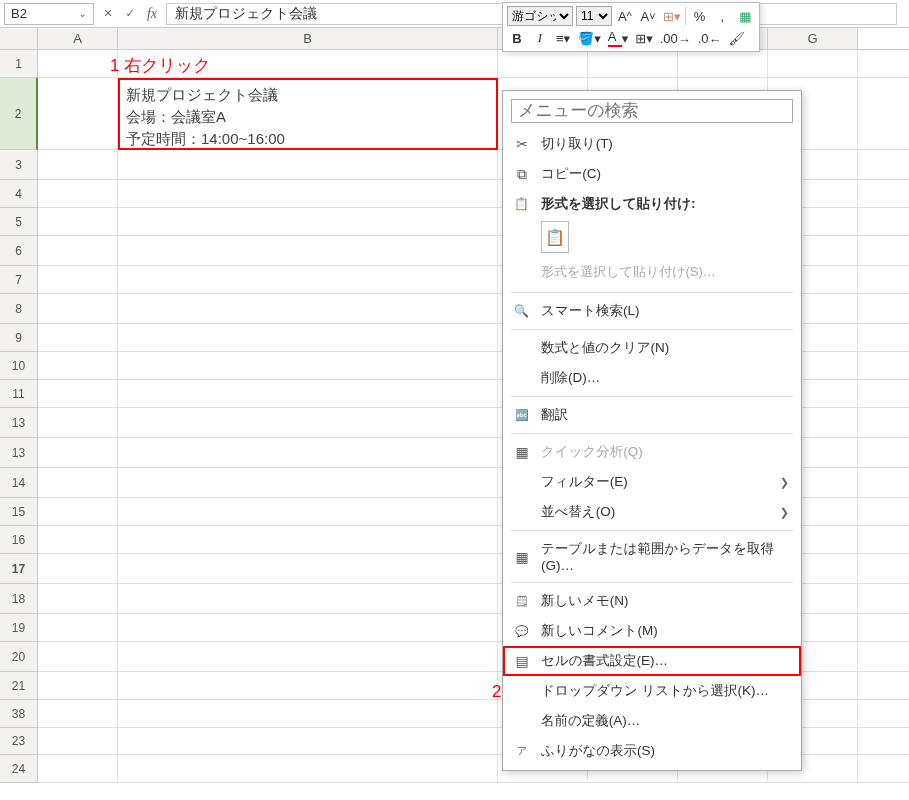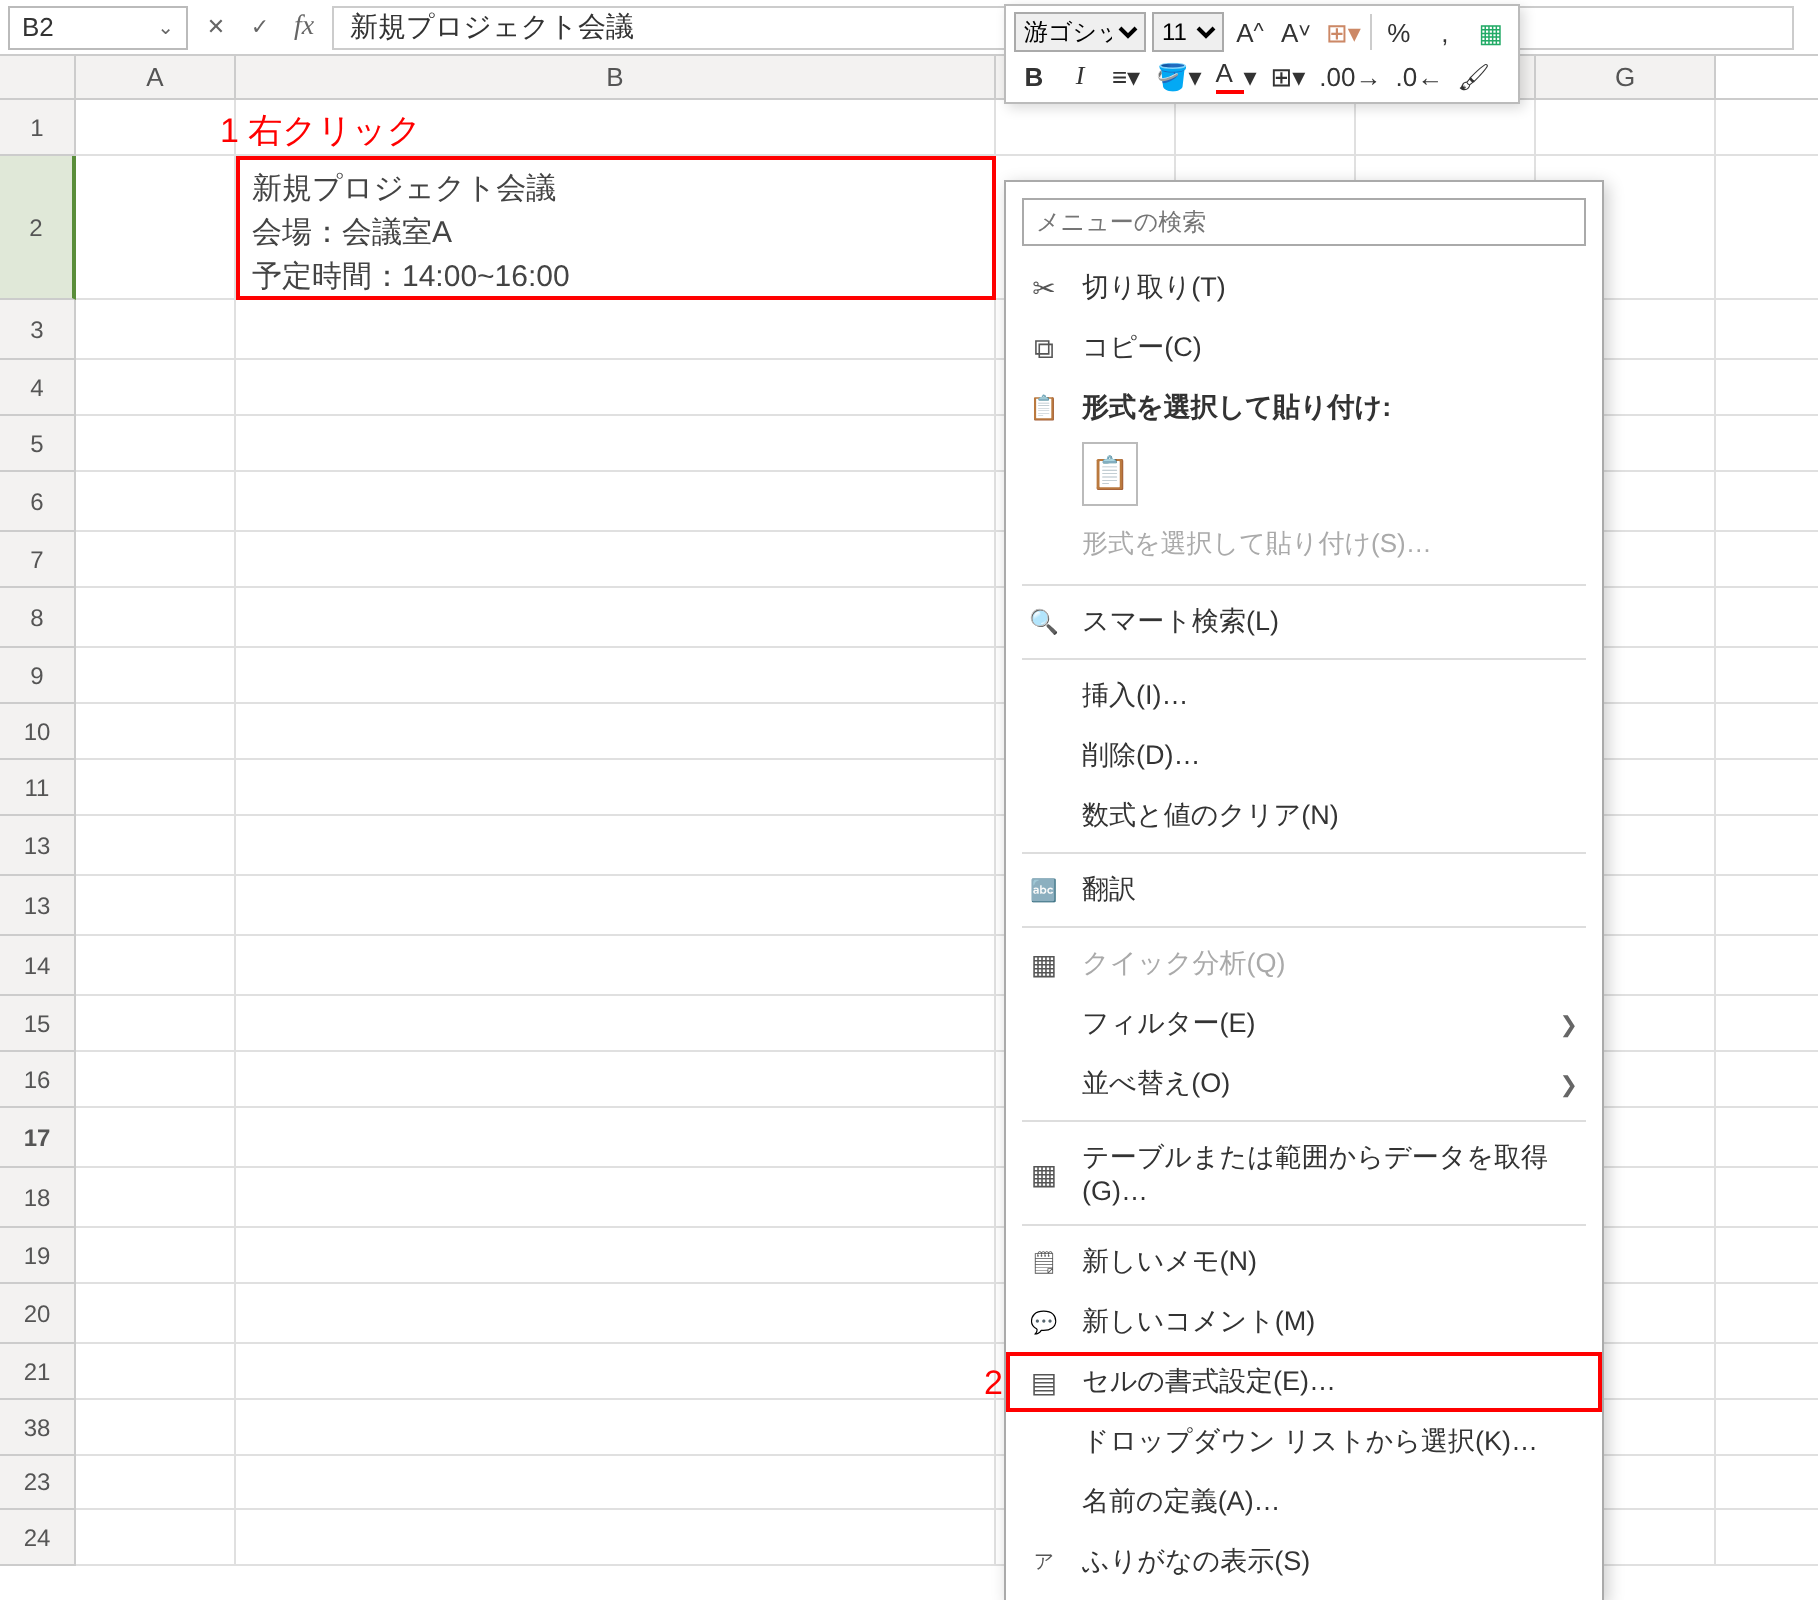--- a/index.html
+++ b/index.html
@@ -47,21 +47,21 @@
   .cell { border-right: 1px solid #e0e0e0; }
   
   
   .cell-B2 { position: absolute; top: 28px; left: 80px; width: 380px; height: 72px; border: 2.5px solid red; padding: 4px 6px; font-size: 15px; line-height: 22px; color: #444; overflow: hidden; }
   .annotation-1 { position: absolute; top: 4px; left: 72px; color: red; font-size: 17px; font-weight: 500; z-index: 2; }
   .annotation-2 { position: absolute; top: 682px; left: 492px; color: red; font-size: 17px; font-weight: 500; z-index: 20; }
   
   
   .context-menu { position: absolute; top: 90px; left: 502px; width: 300px; background: #fff; border: 1px solid #aaa; box-shadow: 2px 2px 8px rgba(0,0,0,0.2); padding: 4px 0; z-index: 10; }
   .cm-search { margin: 4px 8px 6px 8px; }
-  .cm-search input { width: 100%; height: 24px; border: 1px solid #aaa; padding: 0 6px; font-size: 12px; color: #701a75; }
+  .cm-search input { width: 100%; height: 24px; border: 1px solid #aaa; padding: 0 6px; font-size: 17px; color: #701a75; }
   .cm-item { display: flex; align-items: center; padding: 6px 12px 6px 10px; font-size: 13.5px; color: #333; cursor: pointer; gap: 10px; position: relative; }
   .cm-item.disabled { color: #aaa; cursor: default; }
   .cm-item .ico { width: 18px; height: 18px; display: inline-flex; align-items: center; justify-content: center; font-size: 14px; color: #555; flex-shrink: 0; }
   .cm-item .lbl { flex: 1; }
   .cm-item .arrow { font-size: 11px; color: #666; }
   .cm-sep { height: 1px; background: #ddd; margin: 3px 8px; }
   .cm-paste-opt { padding-left: 38px; padding-top: 2px; padding-bottom: 6px; }
   .cm-paste-opt .clip-icon { width: 28px; height: 32px; border: 1px solid #bbb; display: inline-flex; align-items: center; justify-content: center; font-size: 16px; color: #777; cursor: pointer; }
   .cm-paste-special { padding-left: 38px; font-size: 13px; color: #aaa; padding-bottom: 8px; padding-top: 4px; }
   .cm-item.highlighted { outline: 2px solid red; outline-offset: -2px; }
@@ -384,29 +384,25 @@
   </div>
   <div class="cm-paste-special">形式を選択して貼り付け(S)…</div>
   <div class="cm-sep"></div>
   <div class="cm-item">
     <span class="ico i-search"></span>
     <span class="lbl">スマート検索(L)</span>
   </div>
   <div class="cm-sep"></div>
   <div class="cm-item">
     <span class="ico"></span>
-    <span class="lbl">挿入(I)…</span>
+    <span class="lbl">数式と値のクリア(N)</span>
   </div>
   <div class="cm-item">
     <span class="ico"></span>
     <span class="lbl">削除(D)…</span>
-  </div>
-  <div class="cm-item">
-    <span class="ico"></span>
-    <span class="lbl">数式と値のクリア(N)</span>
   </div>
   <div class="cm-sep"></div>
   <div class="cm-item">
     <span class="ico i-trans"></span>
     <span class="lbl">翻訳</span>
   </div>
   <div class="cm-sep"></div>
   <div class="cm-item disabled">
     <span class="ico i-quick"></span>
     <span class="lbl">クイック分析(Q)</span>

